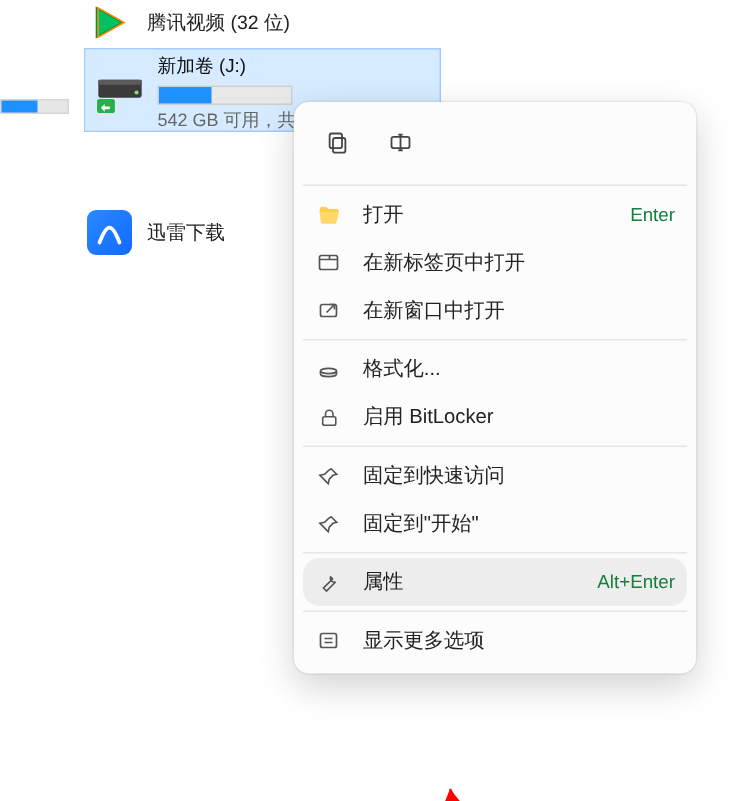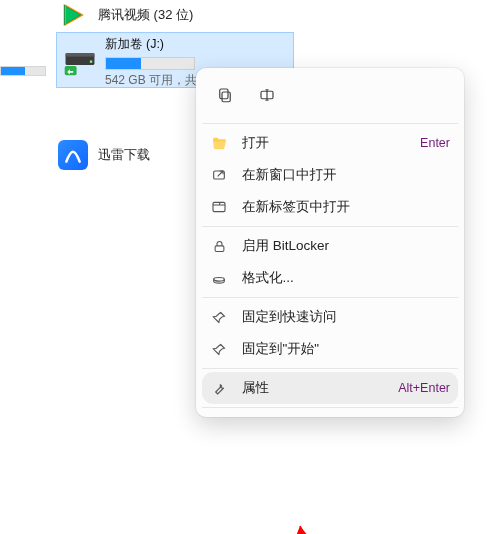--- a/index.html
+++ b/index.html
@@ -76,21 +76,21 @@
   .ctx-top{display:flex;gap:0;padding:4px 2px 6px 2px;}
   .ctx-top .slot{width:42px;height:36px;display:flex;align-items:center;justify-content:center;border-radius:6px;}
   .sep{height:1px;background:#e6e6e6;margin:3px 0;}
   .item{
     display:flex;align-items:center;gap:14px;
     height:32px;padding:0 8px;border-radius:6px;
   }
   .item.selected{background:#ededed;border-radius:11px;}
   .item .icn{width:18px;height:18px;display:flex;align-items:center;justify-content:center;color:#555;}
   .item .lbl{flex:1;}
-  .item .shortcut{color:#701a75;font-size:12.5px;}
+  .item .shortcut{color:#15803d;font-size:12.5px;}
 
   
   .arrow{position:absolute;pointer-events:none;}
 </style>
 </head>
 <body>
 
 <div class="desktop-row">
   <div class="desktop-item">
     <span class="desktop-icon">
@@ -166,59 +166,59 @@
           <path d="M3 9h18l-2 9a2 2 0 0 1-2 2H6a2 2 0 0 1-2-2z" fill="#ffd76a"></path>
         </svg>
     </span>
     <span class="lbl">打开</span>
     <span class="shortcut">Enter</span>
   </div>
 
   <div class="item">
     <span class="icn">
       <svg width="16" height="16" viewBox="0 0 24 24" fill="none" stroke="#555" stroke-width="1.7">
+          <rect x="3" y="5" width="18" height="14" rx="2"></rect>
+          <path d="M3 9h18 M13 5v4"></path>
+        </svg>
+    </span>
+    <span class="lbl">在新标签页中打开</span>
+  </div>
+
+  <div class="item">
+    <span class="icn">
+      <svg width="16" height="16" viewBox="0 0 24 24" fill="none" stroke="#555" stroke-width="1.7">
           <rect x="4" y="6" width="16" height="12" rx="2"></rect>
           <path d="M10 14 L18 6 M13 6h5v5"></path>
         </svg>
     </span>
     <span class="lbl">在新窗口中打开</span>
   </div>
 
-  <div class="item">
-    <span class="icn">
-      <svg width="16" height="16" viewBox="0 0 24 24" fill="none" stroke="#555" stroke-width="1.7">
-          <rect x="3" y="5" width="18" height="14" rx="2"></rect>
-          <path d="M3 9h18 M13 5v4"></path>
-        </svg>
-    </span>
-    <span class="lbl">在新标签页中打开</span>
-  </div>
-
-  <div class="sep"></div>
+  <div class="sep"></div>
+
+  <div class="item">
+    <span class="icn">
+      <svg width="16" height="16" viewBox="0 0 24 24" fill="none" stroke="#555" stroke-width="1.7">
+          <path d="M4 14c0-1.5 3.6-2.7 8-2.7s8 1.2 8 2.7-3.6 2.7-8 2.7-8-1.2-8-2.7z"></path>
+          <path d="M4 14v3c0 1.5 3.6 2.7 8 2.7s8-1.2 8-2.7v-3"></path>
+        </svg>
+    </span>
+    <span class="lbl">格式化...</span>
+  </div>
 
   <div class="item">
     <span class="icn">
       <svg width="15" height="15" viewBox="0 0 24 24" fill="none" stroke="#555" stroke-width="1.7">
           <rect x="5" y="11" width="14" height="9" rx="2"></rect>
           <path d="M8 11V8a4 4 0 1 1 8 0v3"></path>
         </svg>
     </span>
     <span class="lbl">启用 BitLocker</span>
   </div>
 
-  <div class="item">
-    <span class="icn">
-      <svg width="16" height="16" viewBox="0 0 24 24" fill="none" stroke="#555" stroke-width="1.7">
-          <path d="M4 14c0-1.5 3.6-2.7 8-2.7s8 1.2 8 2.7-3.6 2.7-8 2.7-8-1.2-8-2.7z"></path>
-          <path d="M4 14v3c0 1.5 3.6 2.7 8 2.7s8-1.2 8-2.7v-3"></path>
-        </svg>
-    </span>
-    <span class="lbl">格式化...</span>
-  </div>
-
   <div class="sep"></div>
 
   <div class="item">
     <span class="icn">
       <svg width="15" height="15" viewBox="0 0 24 24" fill="none" stroke="#555" stroke-width="1.7">
           <path d="M14 4l6 6-4 1-4 4-1 5-2-2-5-5-2-2 5-1 4-4z"></path>
         </svg>
     </span>
     <span class="lbl">固定到快速访问</span>
   </div>
@@ -239,19 +239,28 @@
       <svg width="16" height="16" viewBox="0 0 24 24" fill="none" stroke="#555" stroke-width="1.7">
           <path d="M14 7a4 4 0 0 0 5 5l-9 9-3-3 9-9a4 4 0 0 0-2-2z"></path>
         </svg>
     </span>
     <span class="lbl">属性</span>
     <span class="shortcut">Alt+Enter</span>
   </div>
 
   <div class="sep"></div>
 
+  <div class="item">
+    <span class="icn">
+      <svg width="16" height="16" viewBox="0 0 24 24" fill="none" stroke="#555" stroke-width="1.7">
+          <rect x="4" y="5" width="16" height="14" rx="2"></rect>
+          <path d="M8 10h8M8 14h8"></path>
+        </svg>
+    </span>
+    <span class="lbl">显示更多选项</span>
+  </div>
 </div>
 
 <svg class="arrow" width="500" height="534">
   <defs></defs>
   <line x1="384" y1="525" x2="300" y2="356" stroke="#ff0000" stroke-width="1.6"></line>
   <polygon points="300,356 309,367 296,366" fill="#ff0000"></polygon>
 </svg>
 
 </body></html>

